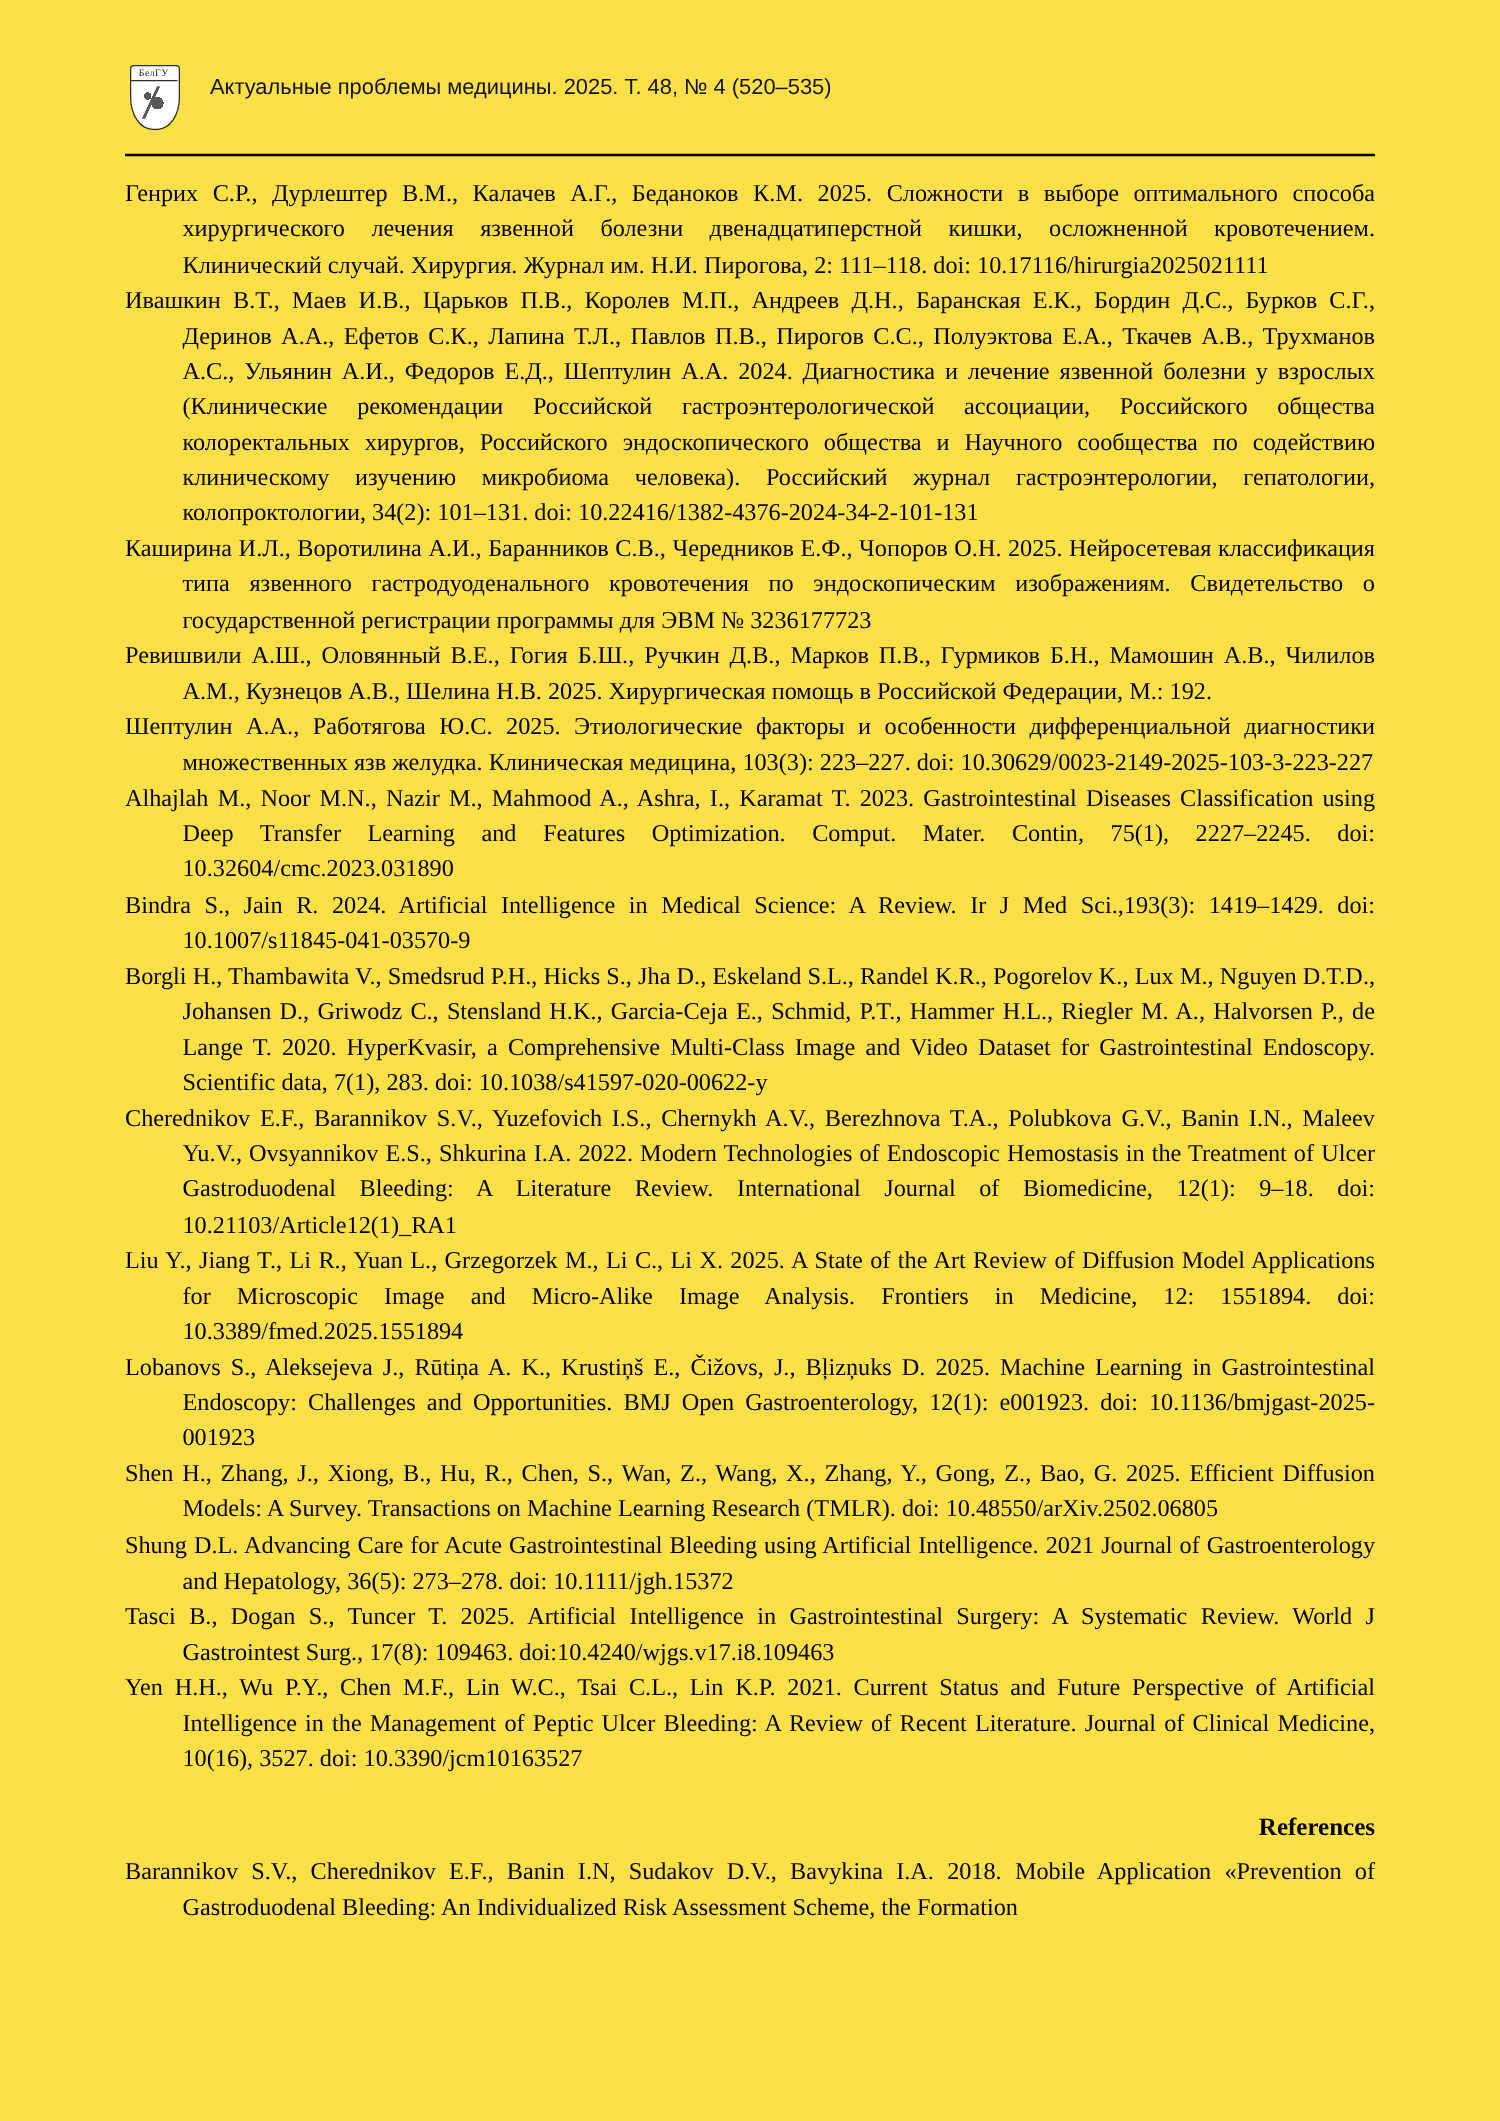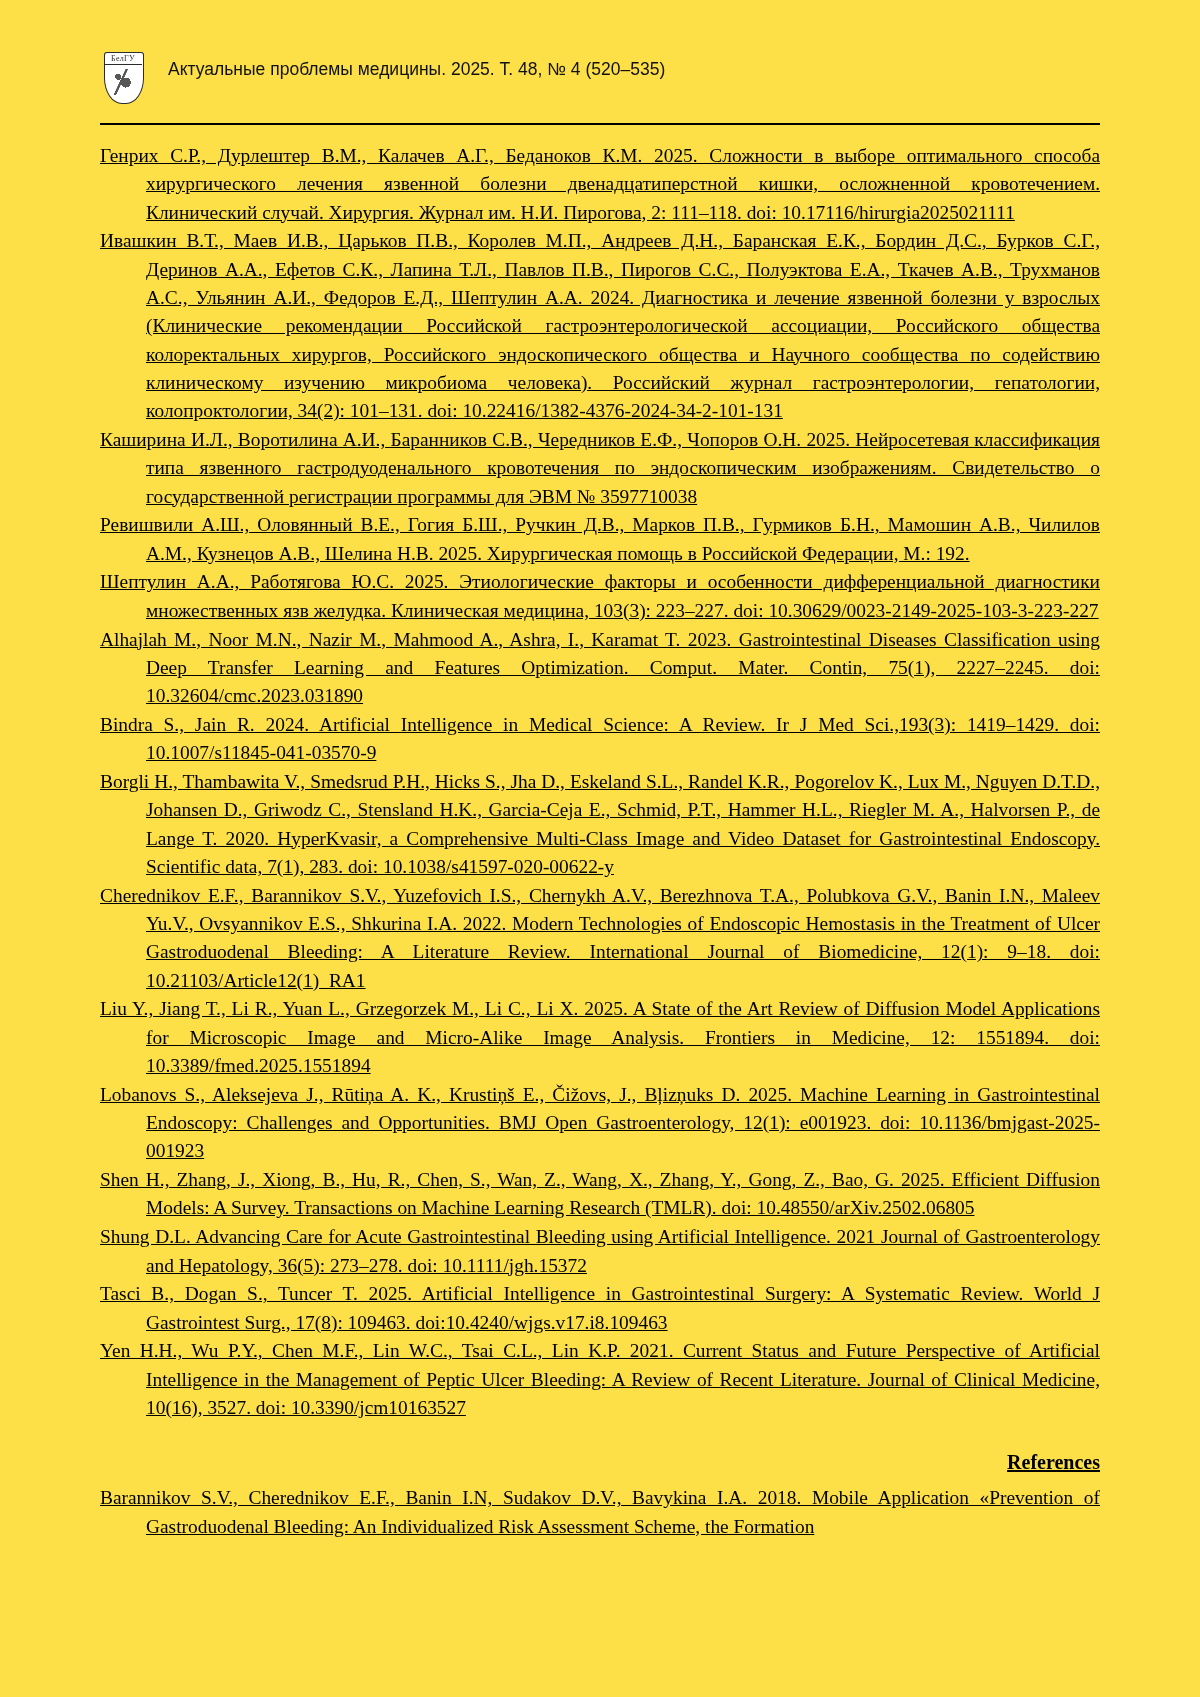--- a/index.html
+++ b/index.html
@@ -89,21 +89,20 @@
     height: 2.2px;
     background: #000000;
   }
 
   
   .refs {
     position: absolute;
     left: 100px;
     top: 142px;
     width: 1000px;
-    text-decoration: underline;
   }
   .ref {
     font-size: 19.4px;
     line-height: 28.3px;
     text-align: justify;
     text-justify: inter-word;
     text-indent: -46px;
     padding-left: 46px;
     margin: 0 0 0.5px 0;
     hyphens: none;
@@ -140,21 +139,21 @@
     </div>
     <div class="header-titles">
       <div class="header-line">Актуальные проблемы медицины. 2025. Т. 48, № 4 (520–535)</div>
     </div>
   </div>
   <div class="header-rule"></div>
 
   <div class="refs">
     <p class="ref">Генрих С.Р., Дурлештер В.М., Калачев А.Г., Беданоков К.М. 2025. Сложности в выборе оптимального способа хирургического лечения язвенной болезни двенадцатиперстной кишки, осложненной кровотечением. Клинический случай. Хирургия. Журнал им. Н.И. Пирогова, 2: 111–118. doi: 10.17116/hirurgia2025021111</p>
     <p class="ref">Ивашкин В.Т., Маев И.В., Царьков П.В., Королев М.П., Андреев Д.Н., Баранская Е.К., Бордин Д.С., Бурков С.Г., Деринов А.А., Ефетов С.К., Лапина Т.Л., Павлов П.В., Пирогов С.С., Полуэктова Е.А., Ткачев А.В., Трухманов А.С., Ульянин А.И., Федоров Е.Д., Шептулин А.А. 2024. Диагностика и лечение язвенной болезни у взрослых (Клинические рекомендации Российской гастроэнтерологической ассоциации, Российского общества колоректальных хирургов, Российского эндоскопического общества и Научного сообщества по содействию клиническому изучению микробиома человека). Российский журнал гастроэнтерологии, гепатологии, колопроктологии, 34(2): 101–131. doi: 10.22416/1382-4376-2024-34-2-101-131</p>
-    <p class="ref">Каширина И.Л., Воротилина А.И., Баранников С.В., Чередников Е.Ф., Чопоров О.Н. 2025. Нейросетевая классификация типа язвенного гастродуоденального кровотечения по эндоскопическим изображениям. Свидетельство о государственной регистрации программы для ЭВМ № 3597710038</p>
+    <p class="ref">Каширина И.Л., Воротилина А.И., Баранников С.В., Чередников Е.Ф., Чопоров О.Н. 2025. Нейросетевая классификация типа язвенного гастродуоденального кровотечения по эндоскопическим изображениям. Свидетельство о государственной регистрации программы для ЭВМ № 3236177723</p>
     <p class="ref">Ревишвили А.Ш., Оловянный В.Е., Гогия Б.Ш., Ручкин Д.В., Марков П.В., Гурмиков Б.Н., Мамошин А.В., Чилилов А.М., Кузнецов А.В., Шелина Н.В. 2025. Хирургическая помощь в Российской Федерации, М.: 192.</p>
     <p class="ref">Шептулин А.А., Работягова Ю.С. 2025. Этиологические факторы и особенности дифференциальной диагностики множественных язв желудка. Клиническая медицина, 103(3): 223–227. doi: 10.30629/0023-2149-2025-103-3-223-227</p>
     <p class="ref">Alhajlah M., Noor M.N., Nazir M., Mahmood A., Ashra, I., Karamat T. 2023. Gastrointestinal Diseases Classification using Deep Transfer Learning and Features Optimization. Comput. Mater. Contin, 75(1), 2227–2245. doi: 10.32604/cmc.2023.031890</p>
     <p class="ref">Bindra S., Jain R. 2024. Artificial Intelligence in Medical Science: A Review. Ir J Med Sci.,193(3): 1419–1429. doi: 10.1007/s11845-041-03570-9</p>
     <p class="ref">Borgli H., Thambawita V., Smedsrud P.H., Hicks S., Jha D., Eskeland S.L., Randel K.R., Pogorelov K., Lux M., Nguyen D.T.D., Johansen D., Griwodz C., Stensland H.K., Garcia-Ceja E., Schmid, P.T., Hammer H.L., Riegler M. A., Halvorsen P., de Lange T. 2020. HyperKvasir, a Comprehensive Multi-Class Image and Video Dataset for Gastrointestinal Endoscopy. Scientific data, 7(1), 283. doi: 10.1038/s41597-020-00622-y</p>
     <p class="ref">Cherednikov E.F., Barannikov S.V., Yuzefovich I.S., Chernykh A.V., Berezhnova T.A., Polubkova G.V., Banin I.N., Maleev Yu.V., Ovsyannikov E.S., Shkurina I.A. 2022. Modern Technologies of Endoscopic Hemostasis in the Treatment of Ulcer Gastroduodenal Bleeding: A Literature Review. International Journal of Biomedicine, 12(1): 9–18. doi: 10.21103/Article12(1)_RA1</p>
     <p class="ref">Liu Y., Jiang T., Li R., Yuan L., Grzegorzek M., Li C., Li X. 2025. A State of the Art Review of Diffusion Model Applications for Microscopic Image and Micro-Alike Image Analysis. Frontiers in Medicine, 12: 1551894. doi: 10.3389/fmed.2025.1551894</p>
     <p class="ref">Lobanovs S., Aleksejeva J., Rūtiņa A. K., Krustiņš E., Čižovs, J., Bļizņuks D. 2025. Machine Learning in Gastrointestinal Endoscopy: Challenges and Opportunities. BMJ Open Gastroenterology, 12(1): e001923. doi: 10.1136/bmjgast-2025-001923</p>
     <p class="ref">Shen H., Zhang, J., Xiong, B., Hu, R., Chen, S., Wan, Z., Wang, X., Zhang, Y., Gong, Z., Bao, G. 2025. Efficient Diffusion Models: A Survey. Transactions on Machine Learning Research (TMLR). doi: 10.48550/arXiv.2502.06805</p>
     <p class="ref">Shung D.L. Advancing Care for Acute Gastrointestinal Bleeding using Artificial Intelligence. 2021 Journal of Gastroenterology and Hepatology, 36(5): 273–278. doi: 10.1111/jgh.15372</p>

